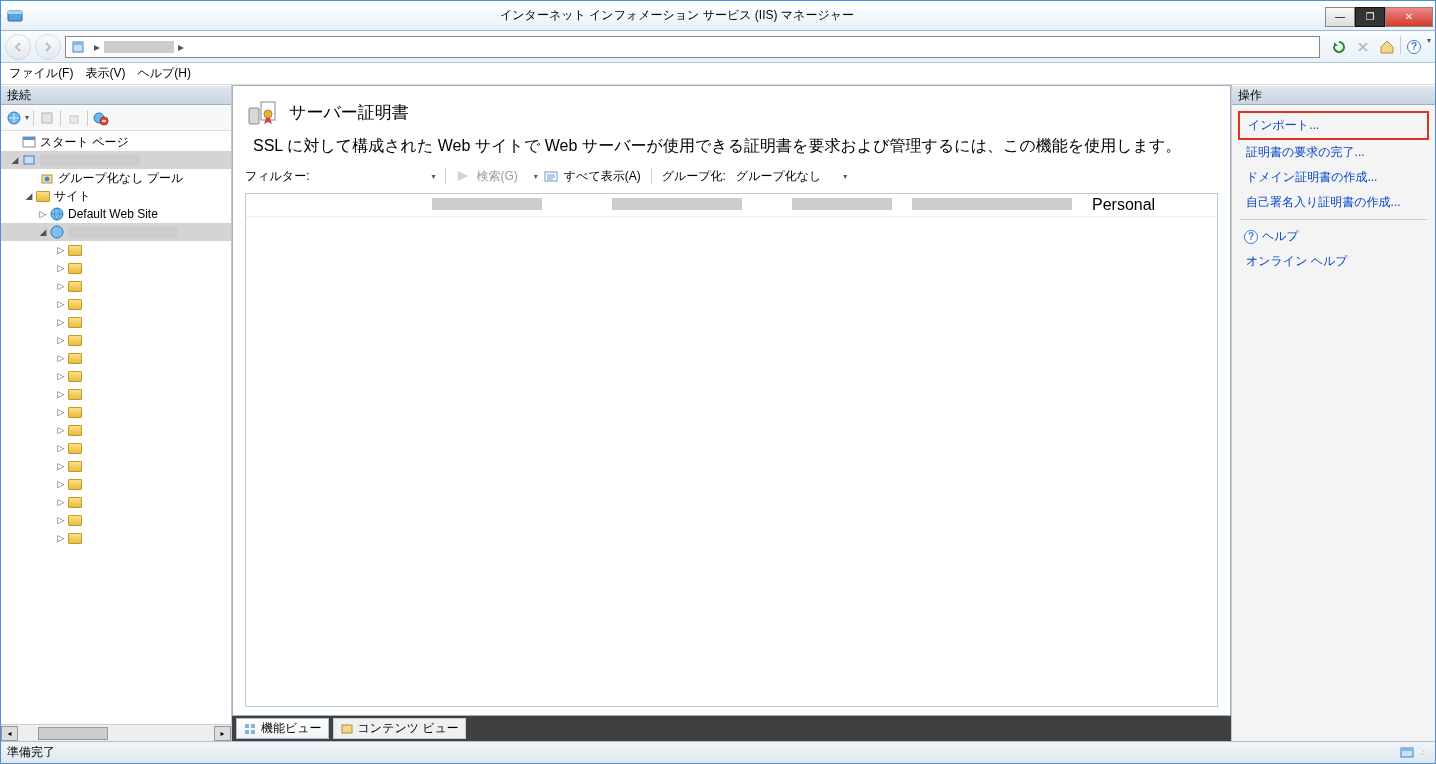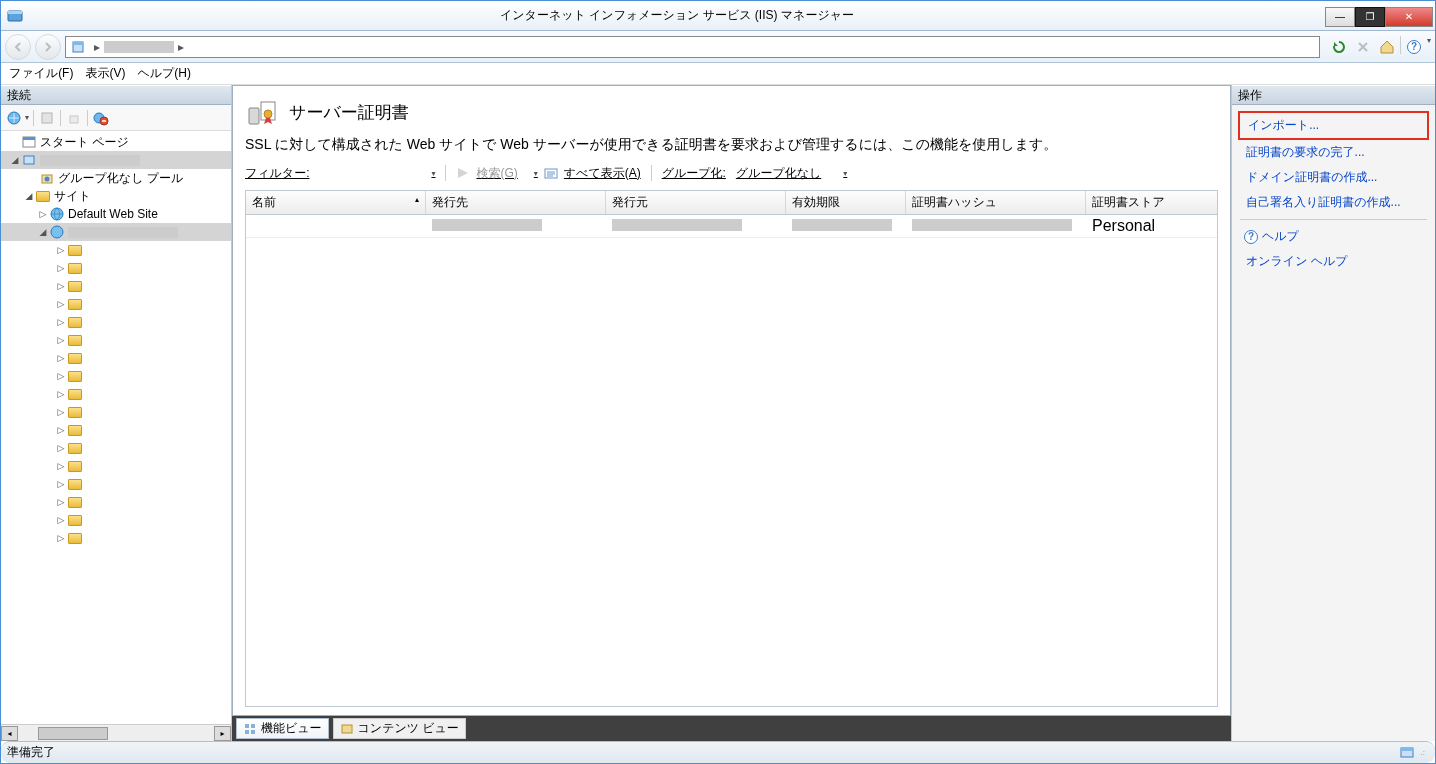--- a/index.html
+++ b/index.html
@@ -53,22 +53,22 @@
 .hscroll-thumb { position: absolute; left: 20px; width: 70px; height: 13px; top: 1px; background: #ccc; border: 1px solid #999; }
 .hscroll-btn { width: 17px; height: 15px; background: #ddd; border: 1px solid #999; display:flex; align-items:center; justify-content:center; font-size:8px; }
 
 
 .main { flex: 1; display: flex; flex-direction: column; background: #404040; min-width: 0; }
 .main-inner { flex: 1; background: #fff; border: 1px solid #a0b0c0; display: flex; flex-direction: column; min-height: 0; }
 .feature-head { padding: 10px 12px 4px; }
 .feature-title-row { display: flex; align-items: center; gap: 12px; margin-bottom: 8px; }
 .feature-icon { width: 32px; height: 32px; }
 .feature-title { font-size: 17px; }
-.feature-desc { font-size: 14px; margin: 6px 0 10px; }
-.filter-row { display: flex; align-items: center; gap: 6px; font-size: 12px; padding-bottom: 4px; text-decoration: underline; }
+.feature-desc { font-size: 16px; margin: 6px 8px 10px; }
+.filter-row { display: flex; align-items: center; gap: 6px; font-size: 12px; padding-bottom: 4px; }
 .filter-input { width: 110px; height: 18px; border: none; }
 .filter-drop { font-size: 8px; color: #555; }
 .filter-sep { width: 1px; height: 16px; background: #ccc; margin: 0 4px; }
 .filter-icon { width:14px; height:14px; display:inline-flex; align-items:center; justify-content:center; }
 
 .grid { flex: 1; margin: 0 12px 8px; border: 1px solid #c0c8d0; min-height: 0; background: #fff; }
 .grid-header { display: flex; background: linear-gradient(#fdfdfd,#ececec); border-bottom: 1px solid #c0c8d0; }
 .grid-col { border-right: 1px solid #d0d8e0; padding: 3px 6px; font-size: 12px; position: relative; }
 .grid-col .sort { position: absolute; right: 6px; top: 4px; font-size: 8px; }
 .grid-row { display: flex; border-bottom: 1px solid #eee; }
@@ -83,21 +83,21 @@
 
 .actions-panel { width: 204px; background: #f4f4f4; border-left: 1px solid #c0c8d0; display: flex; flex-direction: column; }
 .actions-body { padding: 6px 6px; font-size: 12px; }
 .action-link { color: #0645c8; display: block; padding: 4px 8px; cursor: pointer; }
 .action-link.highlighted { border: 2px solid #e03020; }
 .action-sep { border-top: 1px solid #ccc; margin: 4px 2px; }
 .action-help { display: flex; align-items: center; gap: 4px; color: #0645c8; padding: 4px 6px; }
 .help-ico { width:14px; height:14px; border-radius:50%; border:1px solid #3a7ad0; background:#fff; color:#3a7ad0; display:flex; align-items:center; justify-content:center; font-size:10px; font-weight:bold; }
 
 
-.statusbar { height: 22px; background: linear-gradient(#f0f4f8,#e0e8f0); border-top: 1px solid #b0c0d0; display: flex; align-items: center; padding: 0 6px; font-size: 12px; border-radius: 9px; }
+.statusbar { height: 22px; background: linear-gradient(#f0f4f8,#e0e8f0); border-top: 1px solid #b0c0d0; display: flex; align-items: center; padding: 0 6px; font-size: 12px; }
 .statusbar .spacer { flex: 1; }
 .status-ico { width:18px; height:16px; display:flex; align-items:center; justify-content:center; }
 </style>
 </head>
 <body>
 
 <div class="window">
 
   <div class="titlebar">
     <span class="titlebar-icon">
@@ -405,28 +405,20 @@
               </span>
             <span>すべて表示(A)</span>
             <span class="filter-sep"></span>
             <span>グループ化:</span>
             <span style="padding:0 16px 0 4px">グループ化なし</span>
             <span class="filter-drop">▾</span>
           </div>
         </div>
 
         <div class="grid">
-          <div class="grid-header">
-            <div class="grid-col" style="width:180px"><span>名前</span><span class="sort">▴</span></div>
-            <div class="grid-col" style="width:180px">発行先</div>
-            <div class="grid-col" style="width:180px">発行元</div>
-            <div class="grid-col" style="width:120px">有効期限</div>
-            <div class="grid-col" style="width:180px">証明書ハッシュ</div>
-            <div class="grid-col" style="flex:1;border-right:none">証明書ストア</div>
-          </div>
           <div class="grid-row">
             <div class="grid-cell" style="width:180px"></div>
             <div class="grid-cell" style="width:180px">
                 <div class="redact-cell" style="width:110px"></div>
               </div>
             <div class="grid-cell" style="width:180px">
                 <div class="redact-cell" style="width:130px"></div>
               </div>
             <div class="grid-cell" style="width:120px">
                 <div class="redact-cell" style="width:100px"></div>

